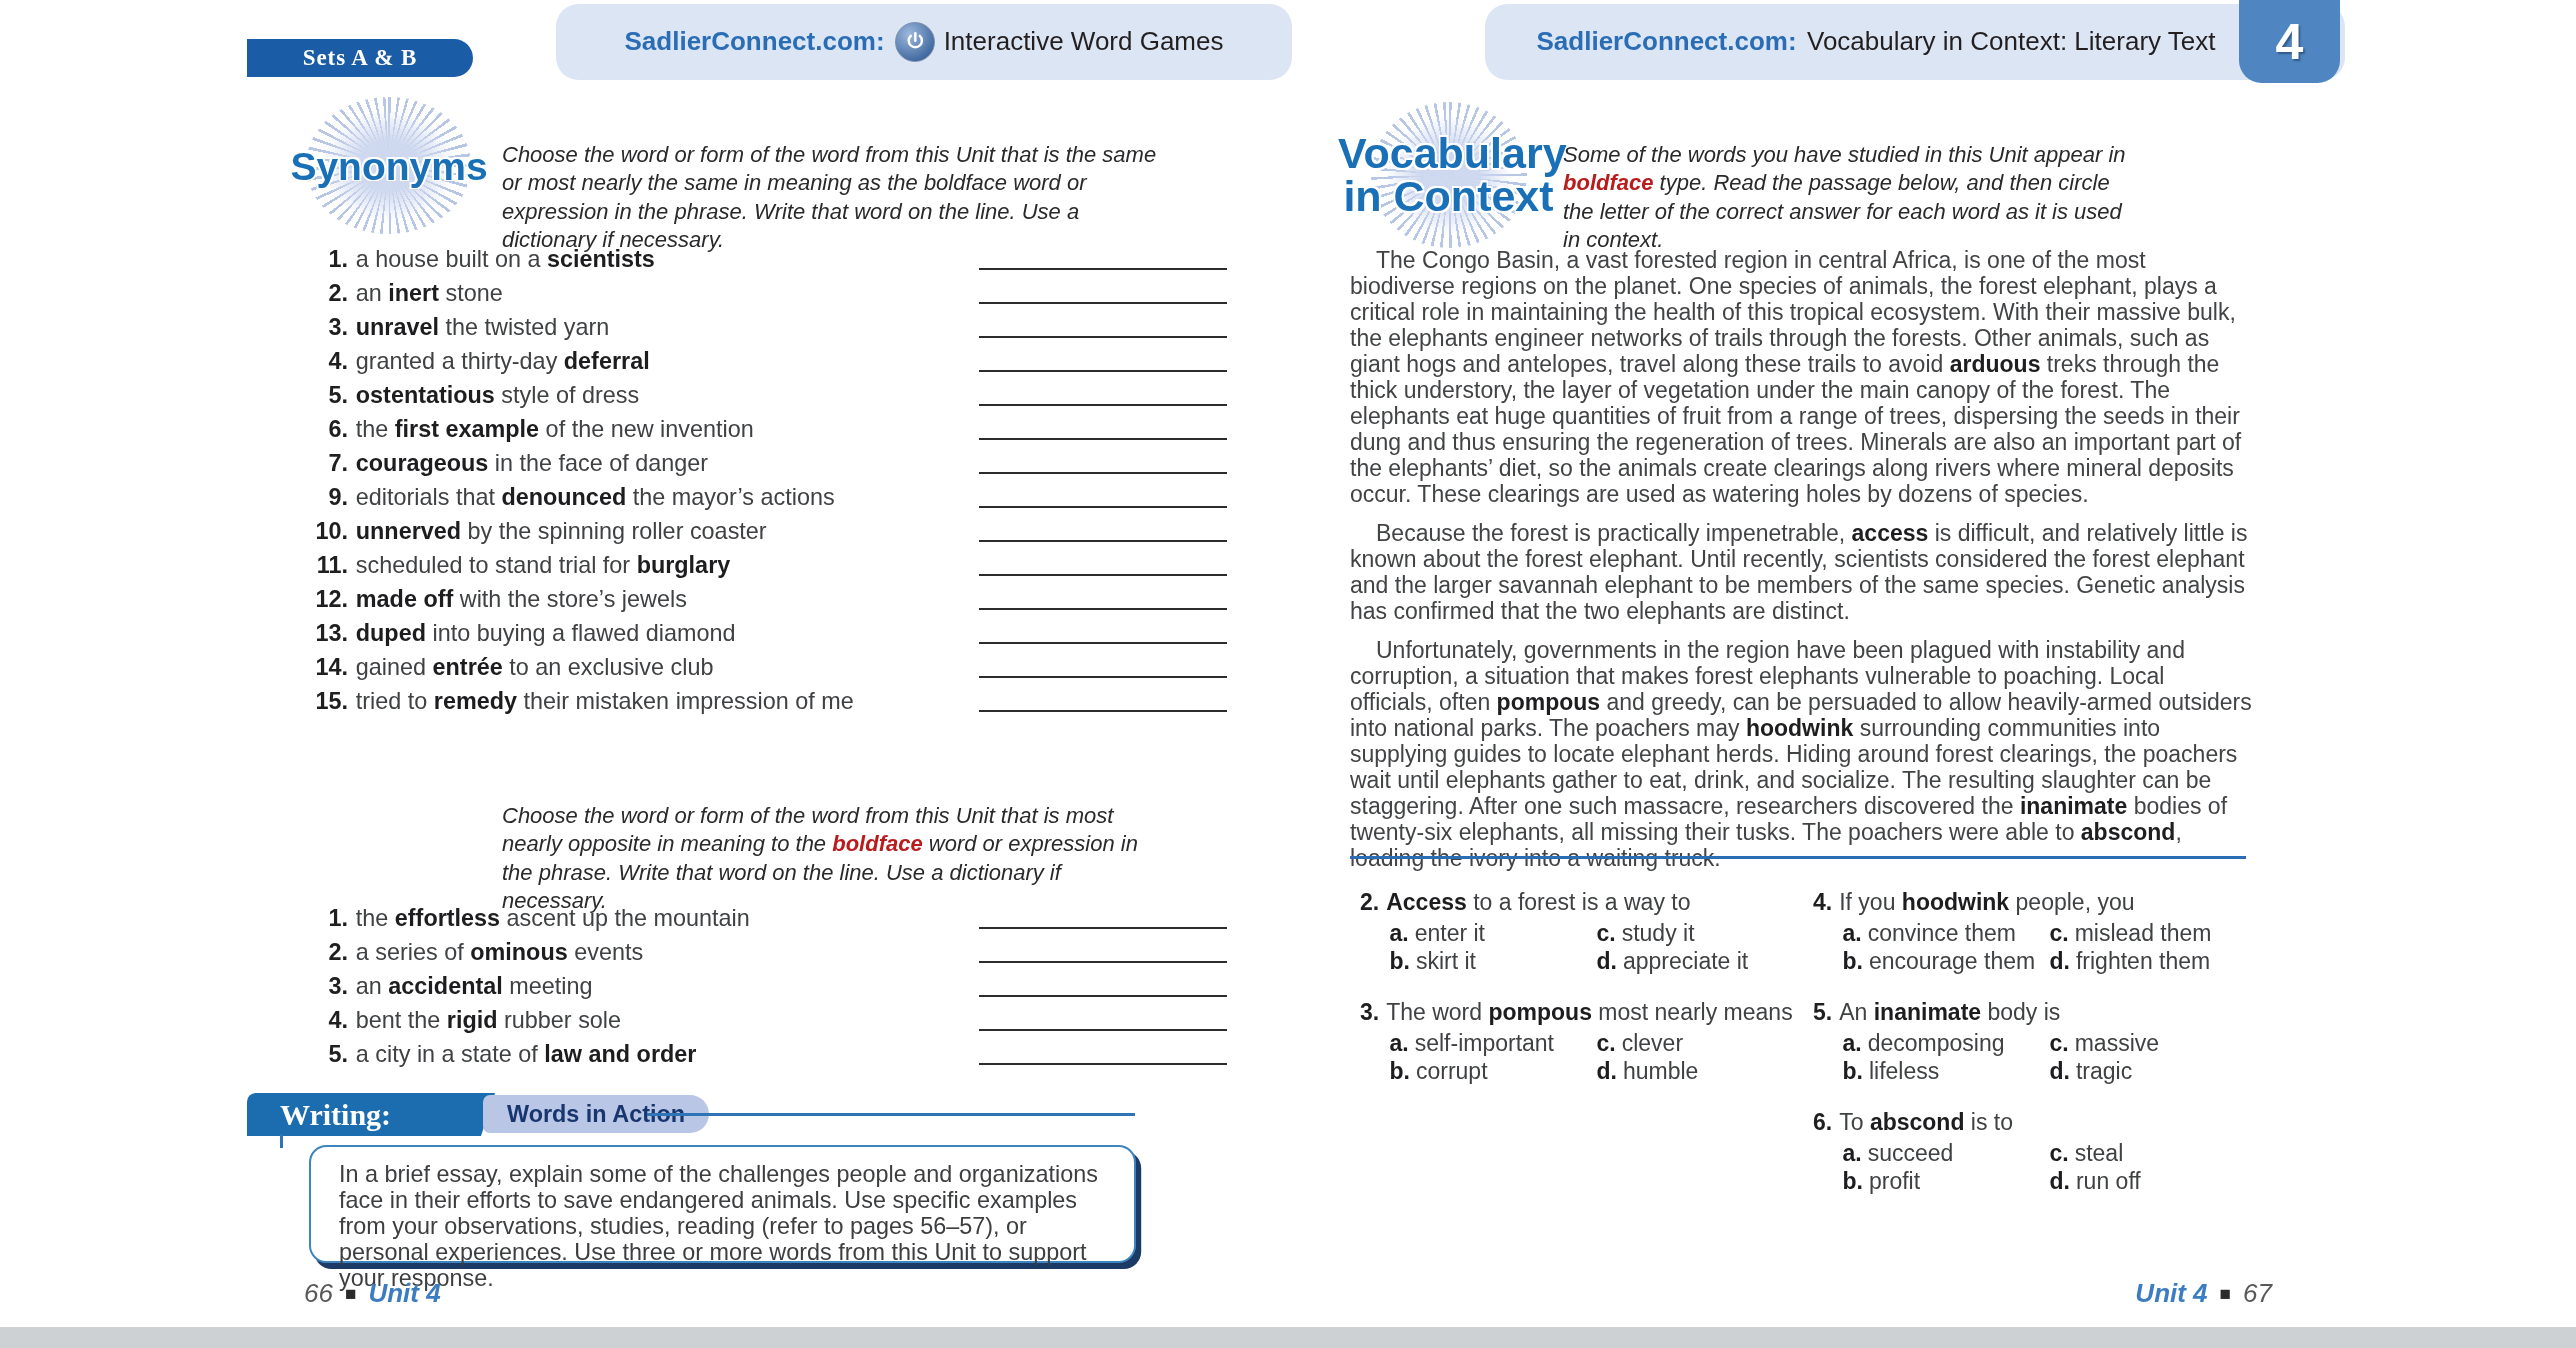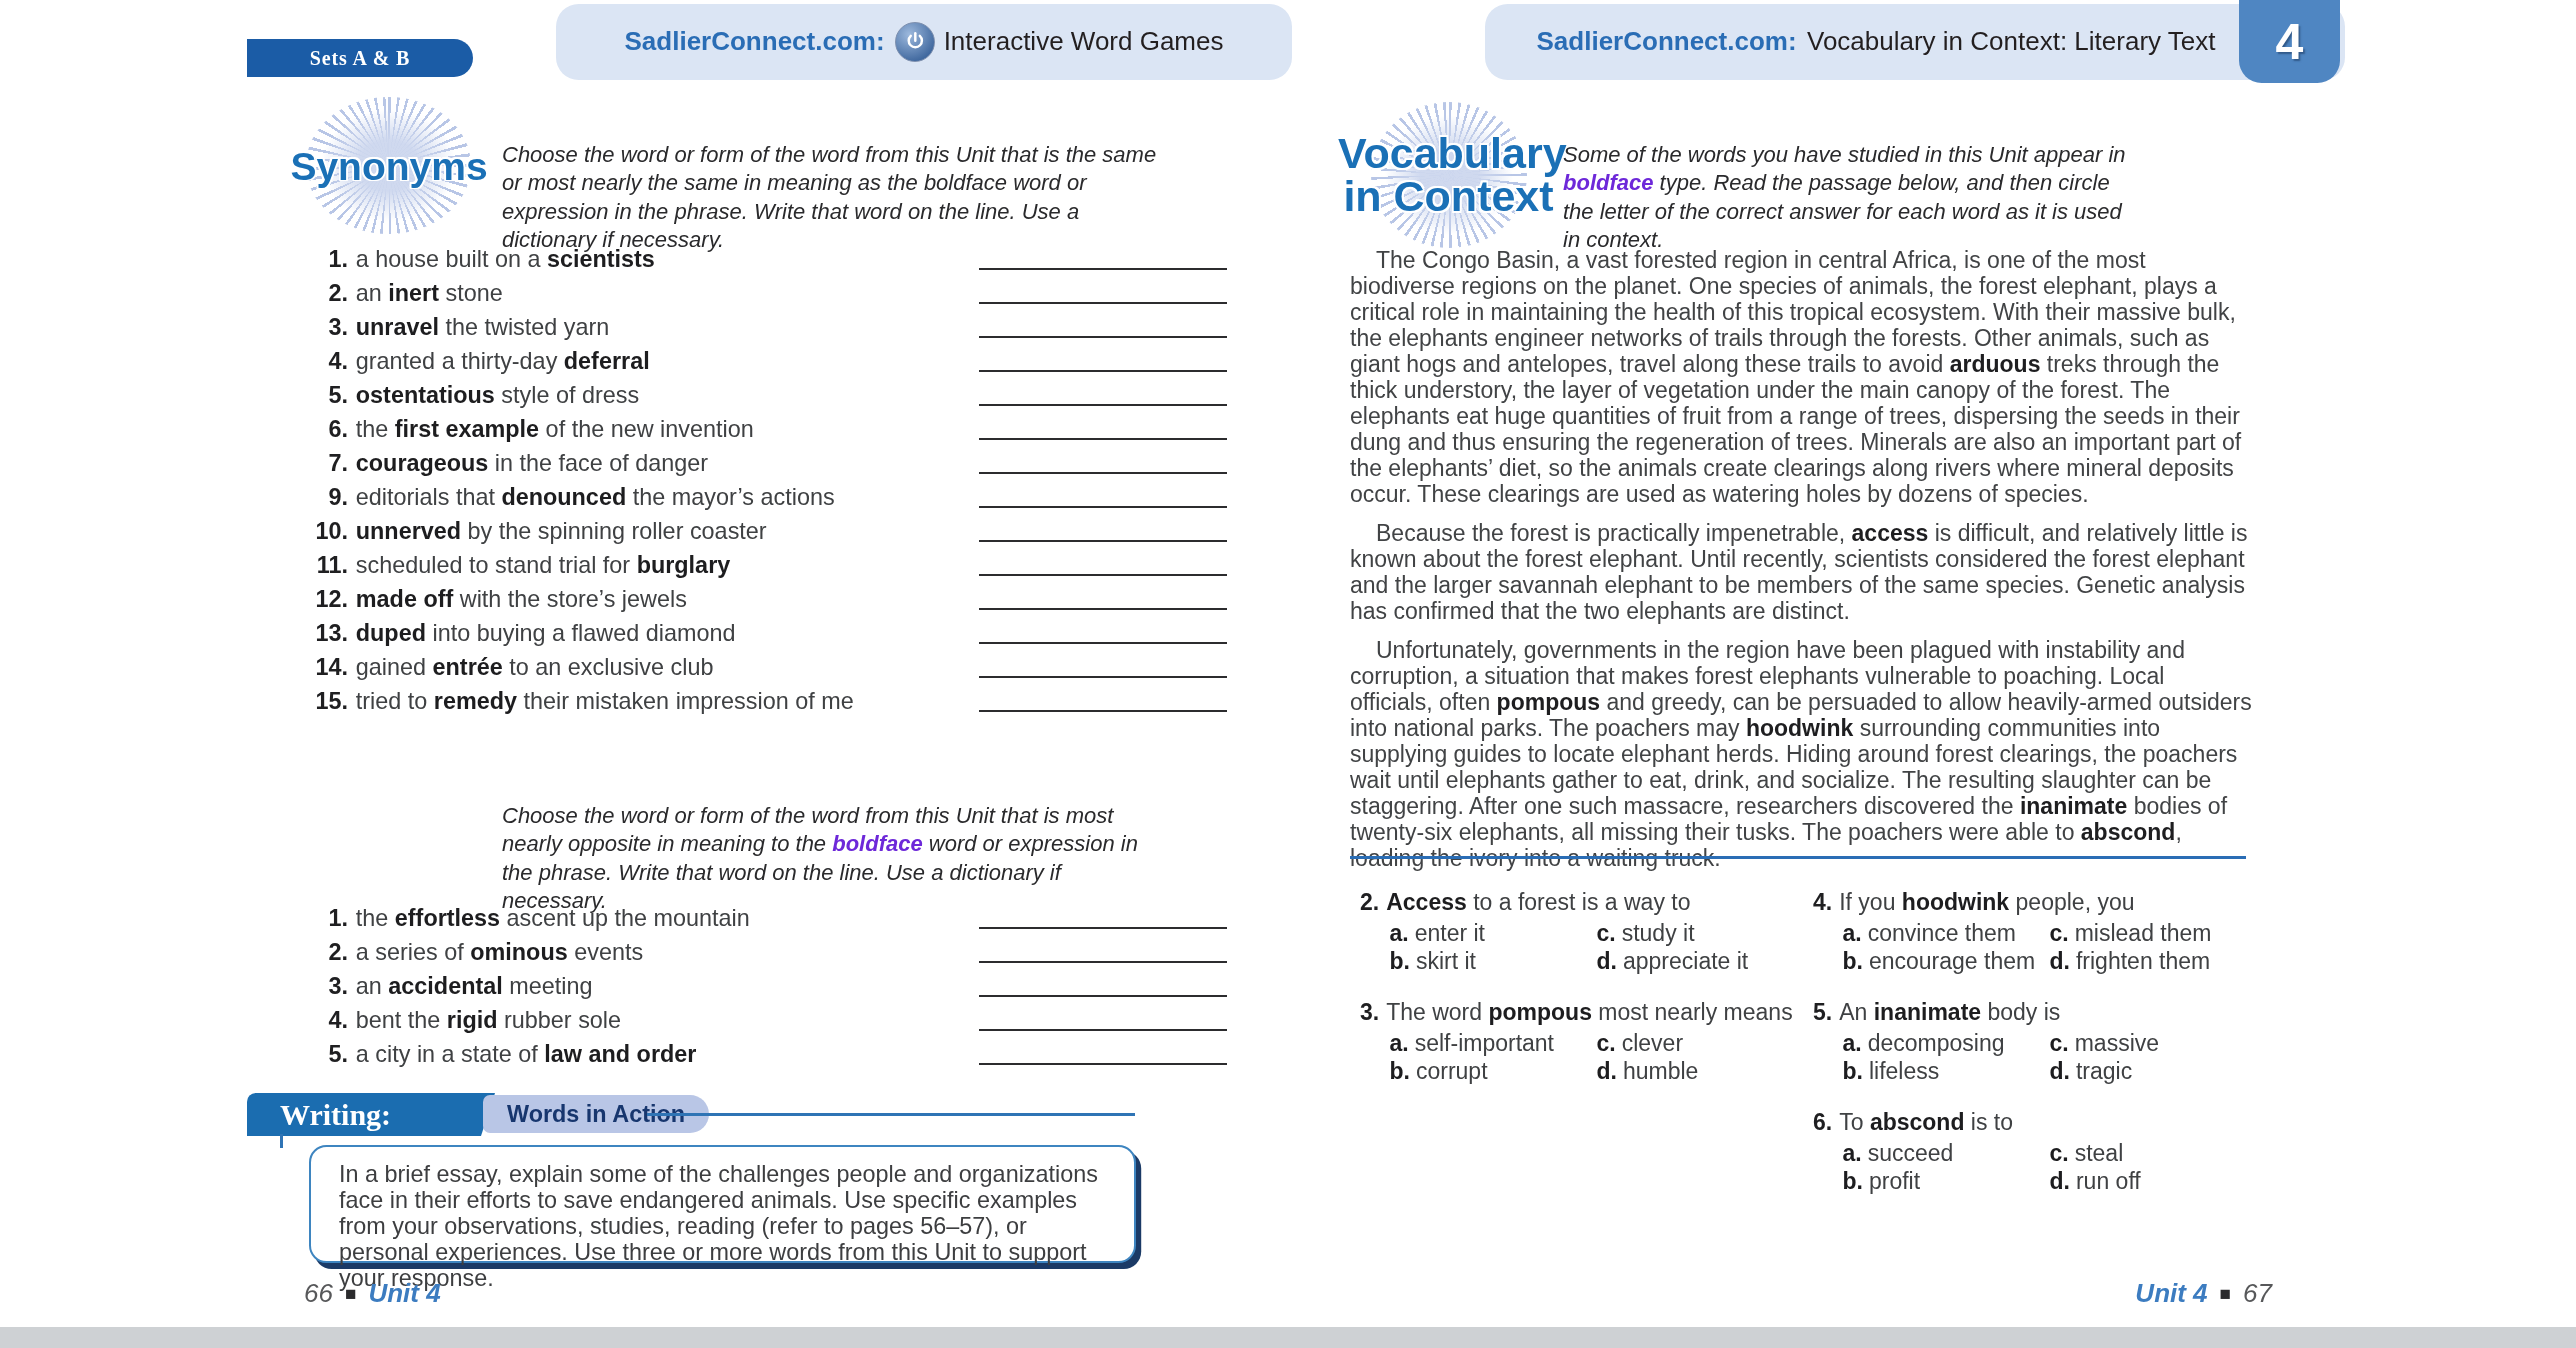--- a/index.html
+++ b/index.html
@@ -19,21 +19,21 @@
   .power-icon {
     width:38px; height:38px; border-radius:50%;
     background:radial-gradient(circle at 35% 30%, #9db9dd, #41699f 75%);
     border:1.7px solid #7d8fae; margin-right:8.7px; flex:0 0 auto;
     display:flex; align-items:center; justify-content:center;
   }
   .sets-badge {
     position:absolute; left:247px; top:39px; width:226px; height:38px;
     background:#1b5ca6; border-radius:0 19px 19px 0;
     color:#ffffff; font-family:"Liberation Serif", serif; font-weight:bold;
-    font-size:20px; letter-spacing:0.9px; display:flex; align-items:center; justify-content:center;
+    font-size:23px; letter-spacing:0.9px; display:flex; align-items:center; justify-content:center;
   }
   .unit-tab {
     position:absolute; left:2239px; top:0; width:101px; height:83px;
     background:#4f86c2; border-radius:0 0 22.6px 22.6px;
     color:#fff; font-weight:bold; font-size:50px;
     display:flex; align-items:center; justify-content:center;
     text-shadow:1.7px 1.7px 1.7px rgba(30,60,100,.6);
   }
   
   .burst { position:absolute; }
@@ -57,21 +57,21 @@
   #vic-burst { left:1338px; top:102px; width:221px; height:146px; }
   #vic-burst .rays { left:33px; top:0; width:156px; height:146px; }
   #vic-burst .burst-title { font-size:43px; }
   
   .intro {
     position:absolute; font-style:italic; font-size:22px; line-height:1.29; color:#2a2a2c;margin-top:19px;
   }
   #syn-intro { left:502px; top:122px; width:669px; }
   #ant-intro { left:502px; top:783px; width:660px; }
   #vic-intro { left:1563px; top:122px; width:573px; }
-  .intro b { color:#6d28d9; }
+  .intro b { color:#b91c1c; }
   
   .ex-list { position:absolute; left:313px; width:938px; }
   #syn-list { top:242px; }
   #ant-list { top:901px; }
   .li-row { position:relative; height:34px; line-height:34px; white-space:nowrap; font-size:23.4px; color:#3f4143; }
   .li-num { display:inline-block; width:35px; text-align:right; margin-right:7.8px; font-weight:bold; color:#1f1f21; }
   .li-text b { color:#1d1d1f; }
   .li-line { position:absolute; left:666px; bottom:6px; width:248px; border-bottom:2.6px solid #2c2c2e; }
   
   .writing-bar {

